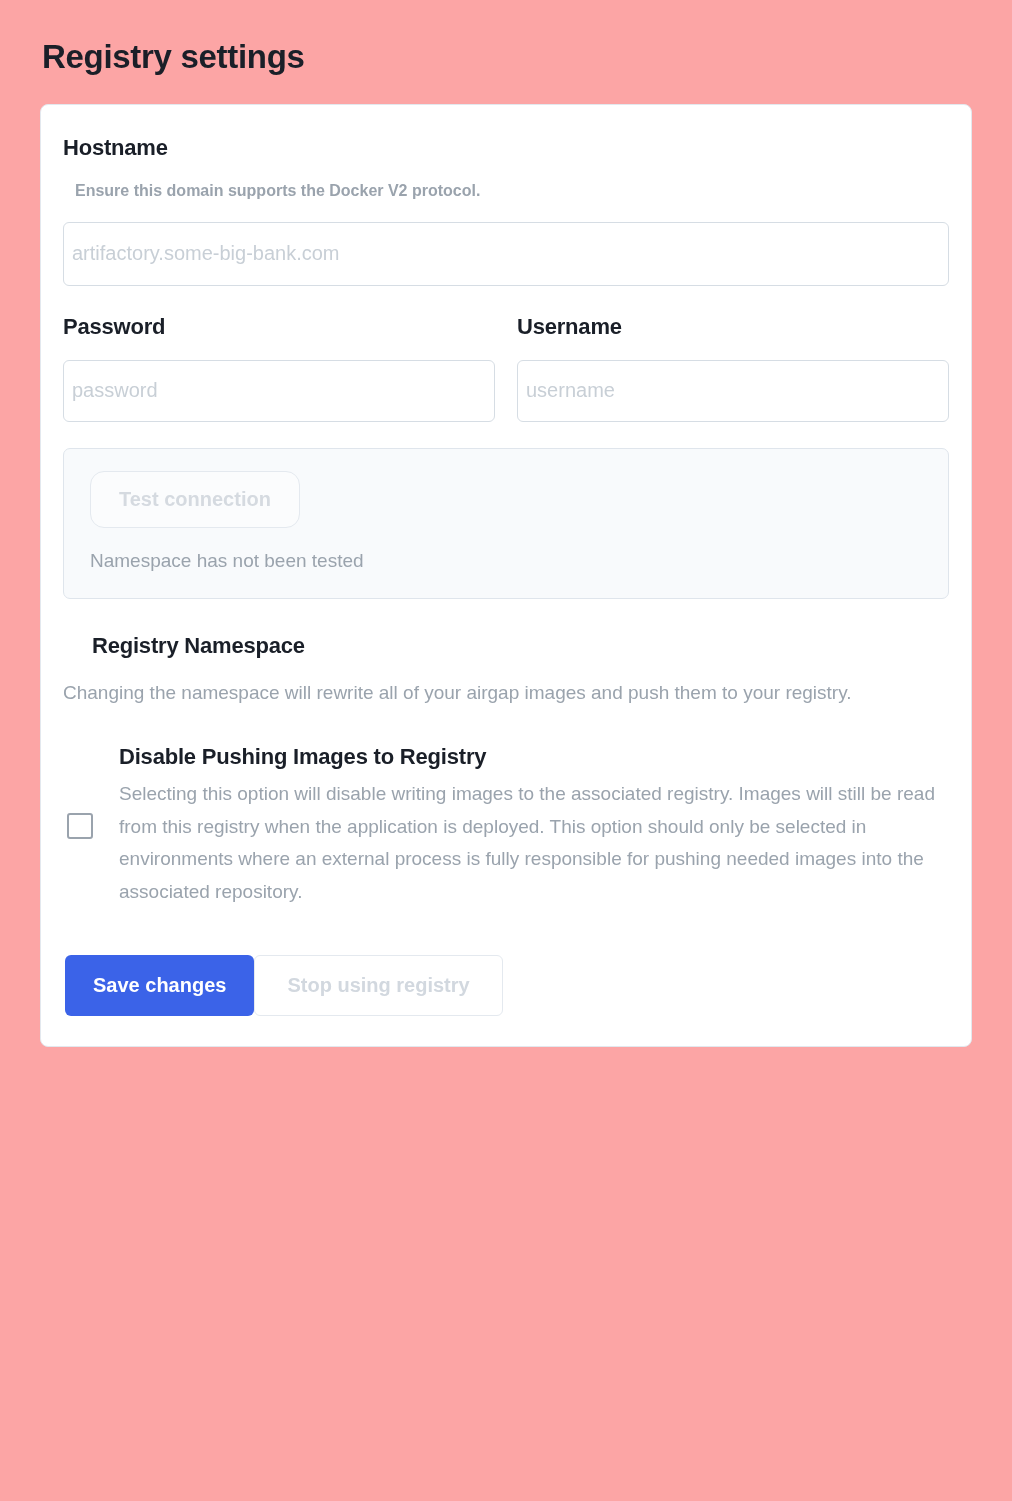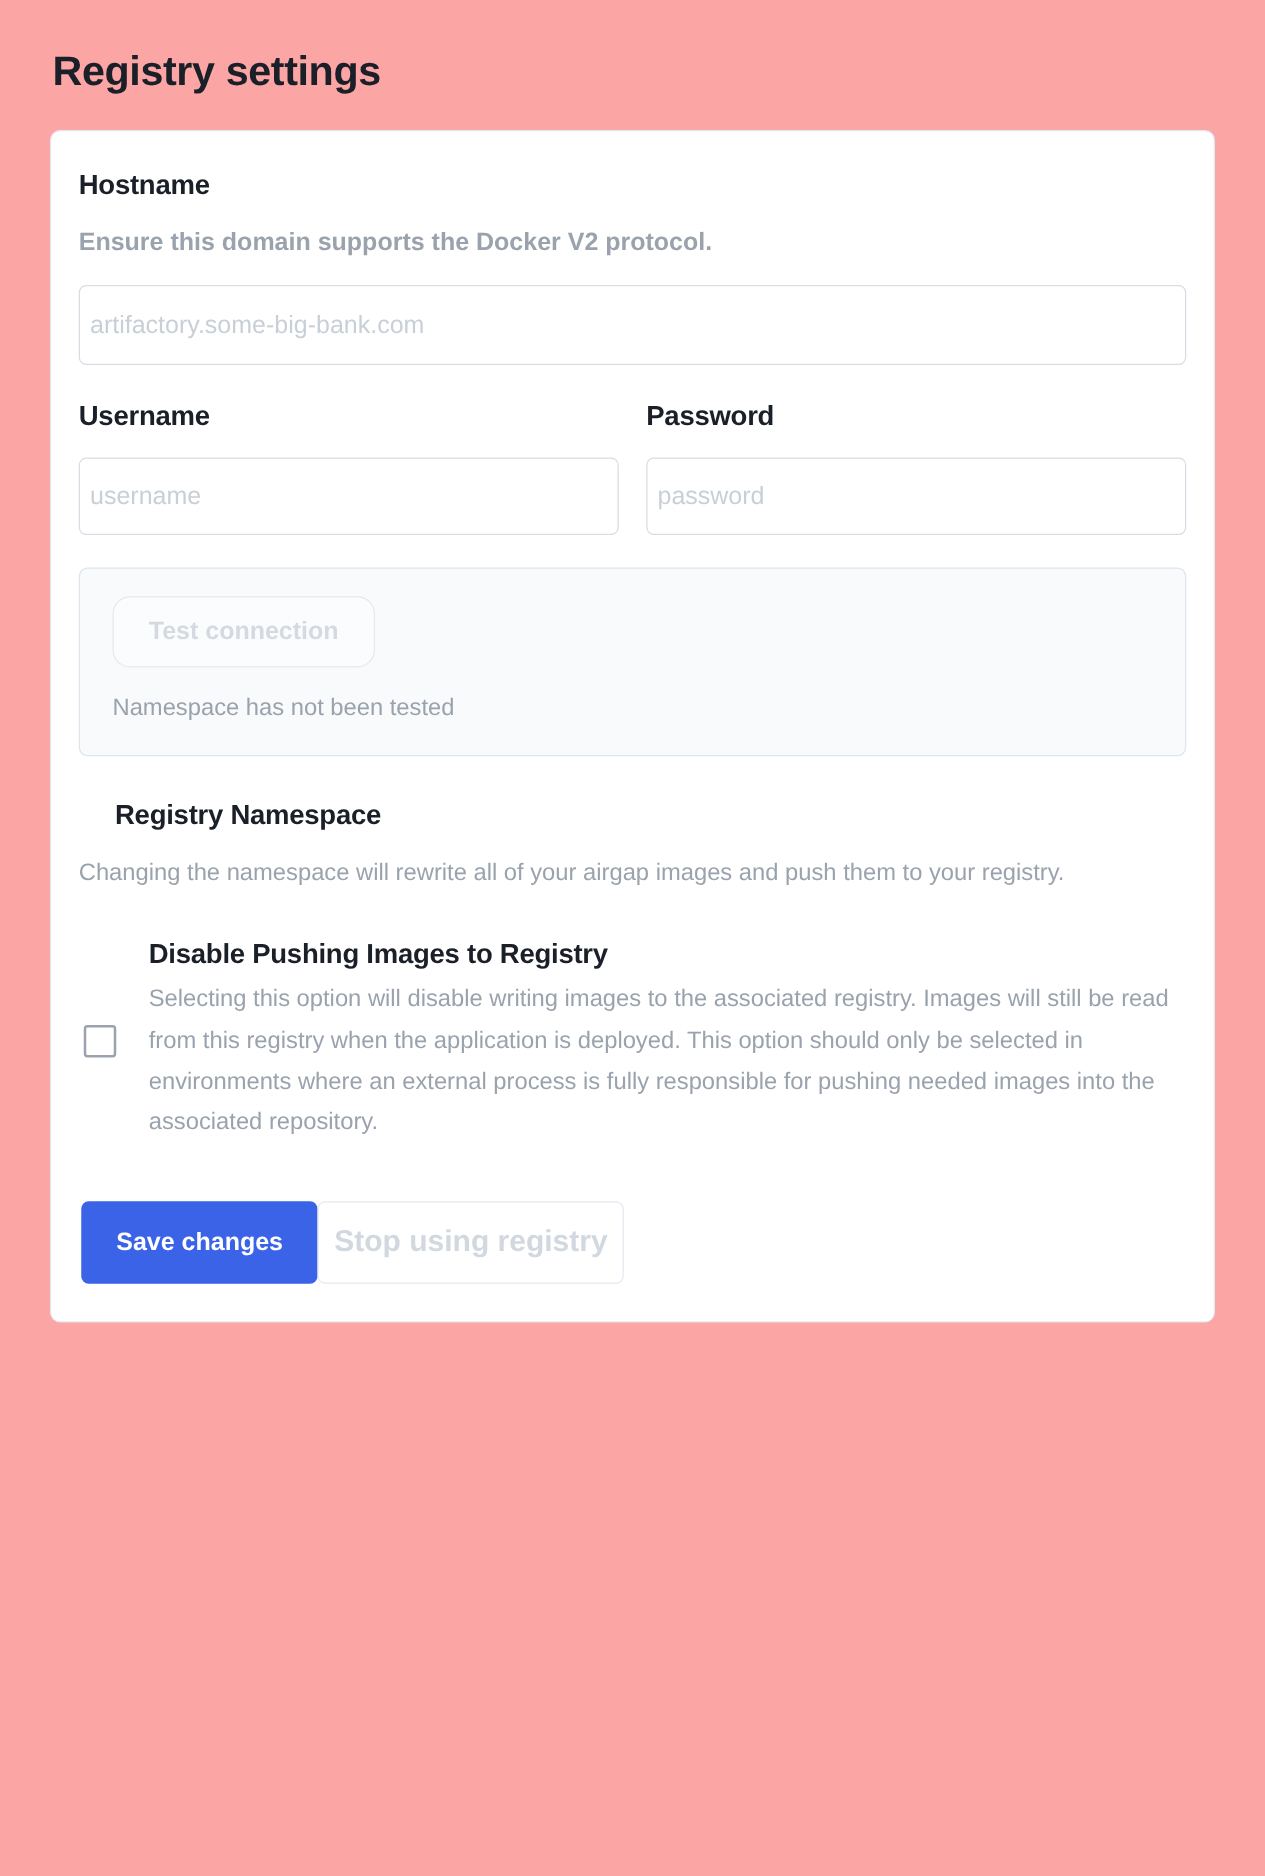--- a/index.html
+++ b/index.html
@@ -29,23 +29,23 @@
     padding: 30px 22px 30px 22px;
   }
   .section-title {
     font-size: 22px;
     font-weight: bold;
     color: #1a1f28;
     margin: 0 0 18px 0;
     letter-spacing: -0.2px;
   }
   .helper-text {
-    font-size: 20px;
-    color: #9aa3ad;
-    margin: 0 0 18px 0;
+    font-size: 16px;
+    color: #9aa3ad;
+    margin: 0 0 18px 12px;
     line-height: 1.55;
     font-weight: bold;
   }
   .text-input {
     width: 100%;
     height: 64px;
     border: 1px solid #d6dde4;
     border-radius: 6px;
     padding: 0 8px;
     font-size: 20px;
@@ -139,48 +139,48 @@
     font-weight: bold;
     padding: 18px 28px;
     cursor: pointer;
     font-family: "Liberation Sans", sans-serif;
   }
   .btn-secondary {
     background: #ffffff;
     color: #d2d8df;
     border: 1px solid #e4e9ef;
     border-radius: 6px;
-    font-size: 24px;
-    font-weight: bold;
-    padding: 18px 12px;
+    font-size: 20px;
+    font-weight: bold;
+    padding: 18px 32px;
     cursor: pointer;
     font-family: "Liberation Sans", sans-serif;
   }
 </style>
 </head>
 <body>
 
 <div class="page">
 
   <h1 class="page-title">Registry settings</h1>
 
   <div class="card">
 
     <h2 class="section-title">Hostname</h2>
     <p class="helper-text">Ensure this domain supports the Docker V2 protocol.</p>
     <input class="text-input" type="text" placeholder="artifactory.some-big-bank.com" style="">
 
     <div class="row-2">
       <div class="col">
+        <h2 class="section-title">Password</h2>
+        <input class="text-input" type="password" placeholder="password" style="">
+      </div>
+      <div class="col">
         <h2 class="section-title">Username</h2>
         <input class="text-input" type="text" placeholder="username" style="">
-      </div>
-      <div class="col">
-        <h2 class="section-title">Password</h2>
-        <input class="text-input" type="password" placeholder="password" style="">
       </div>
     </div>
 
     <div class="test-panel">
       <div class="test-btn">Test connection</div>
       <div class="test-status">Namespace has not been tested</div>
     </div>
 
     <h2 class="section-title ns-title">Registry Namespace</h2>
     <p class="ns-desc">Changing the namespace will rewrite all of your airgap images and push them to your registry.</p>

